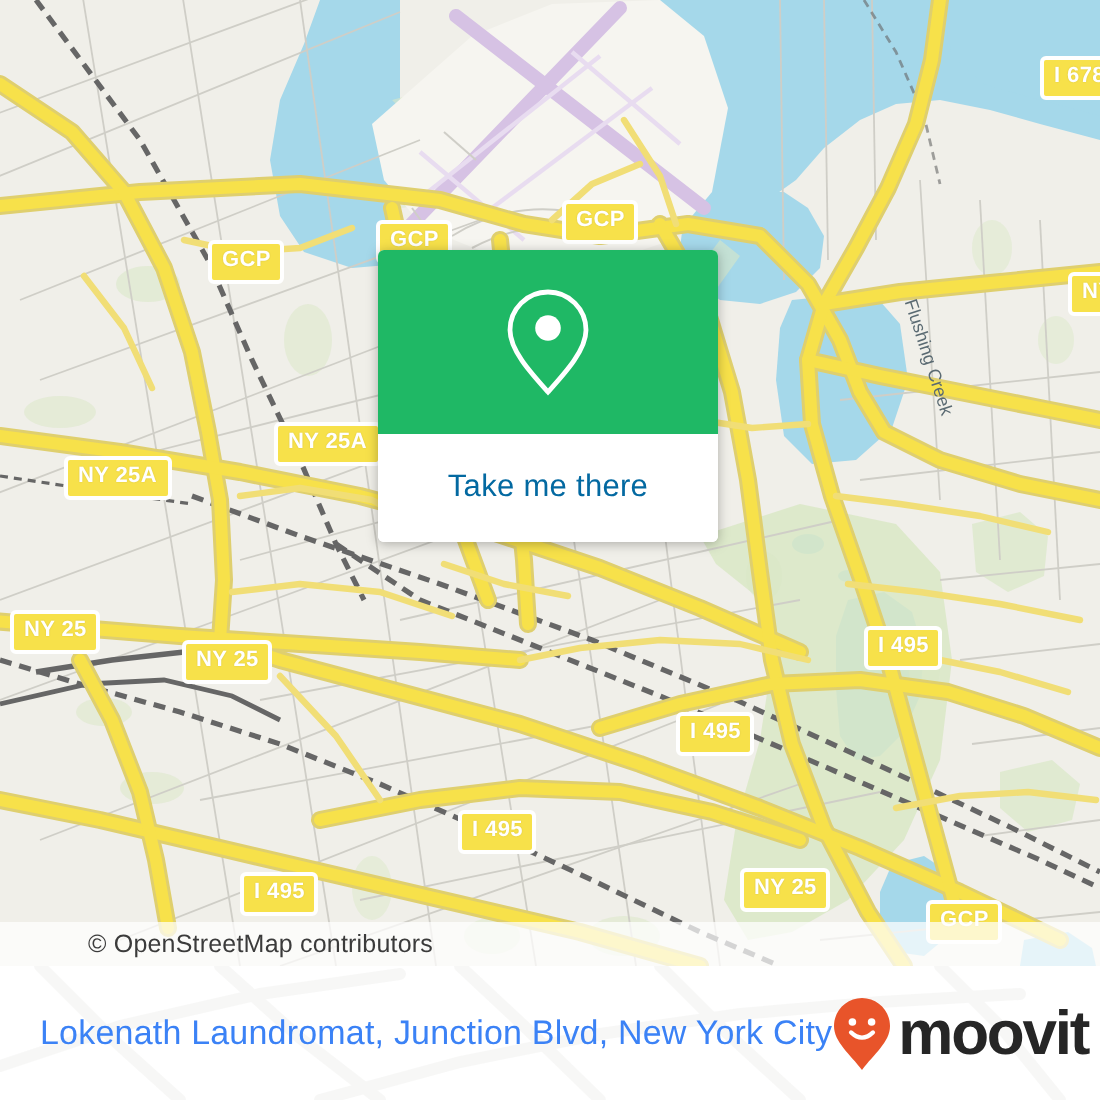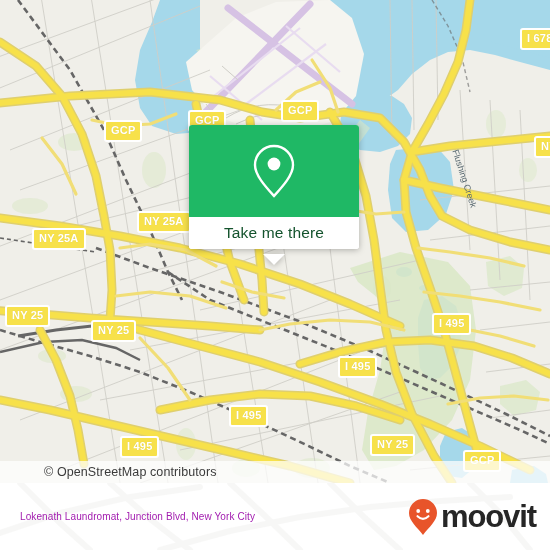--- a/index.html
+++ b/index.html
@@ -69,27 +69,27 @@
     background: #ffffff;
   }
   #popup-image {
     height: 92px;
     background: #1fb865;
     display: flex;
     align-items: center;
     justify-content: center;
   }
   #popup-label {
-    height: 32px;
+    height: 54px;
     background: #ffffff;
     display: flex;
     align-items: center;
     justify-content: center;
     font-size: 15.5px;
-    color: #14532d;
+    color: #0369a1;
     letter-spacing: 0.15px;
   }
   #popup-pointer {
     position: absolute;
     left: 50%;
     transform: translateX(-50%);
     top: 129px;
     width: 0; height: 0;
     border-left: 11px solid transparent;
     border-right: 11px solid transparent;
@@ -118,22 +118,22 @@
     width: 550px;
     height: 67px;
     display: flex;
     align-items: center;
     justify-content: space-between;
     padding: 0 14px 0 20px;
     box-sizing: border-box;
     z-index: 5;
   }
   #footer-title {
-    font-size: 10px;
-    color: #a21caf;
+    font-size: 17px;
+    color: #3b82f6;
     white-space: nowrap;
     letter-spacing: 0.1px;
   }
   #brand {
     display: flex;
     align-items: center;
     gap: 3px;
   }
   #brand-word {
     font-size: 31px;

